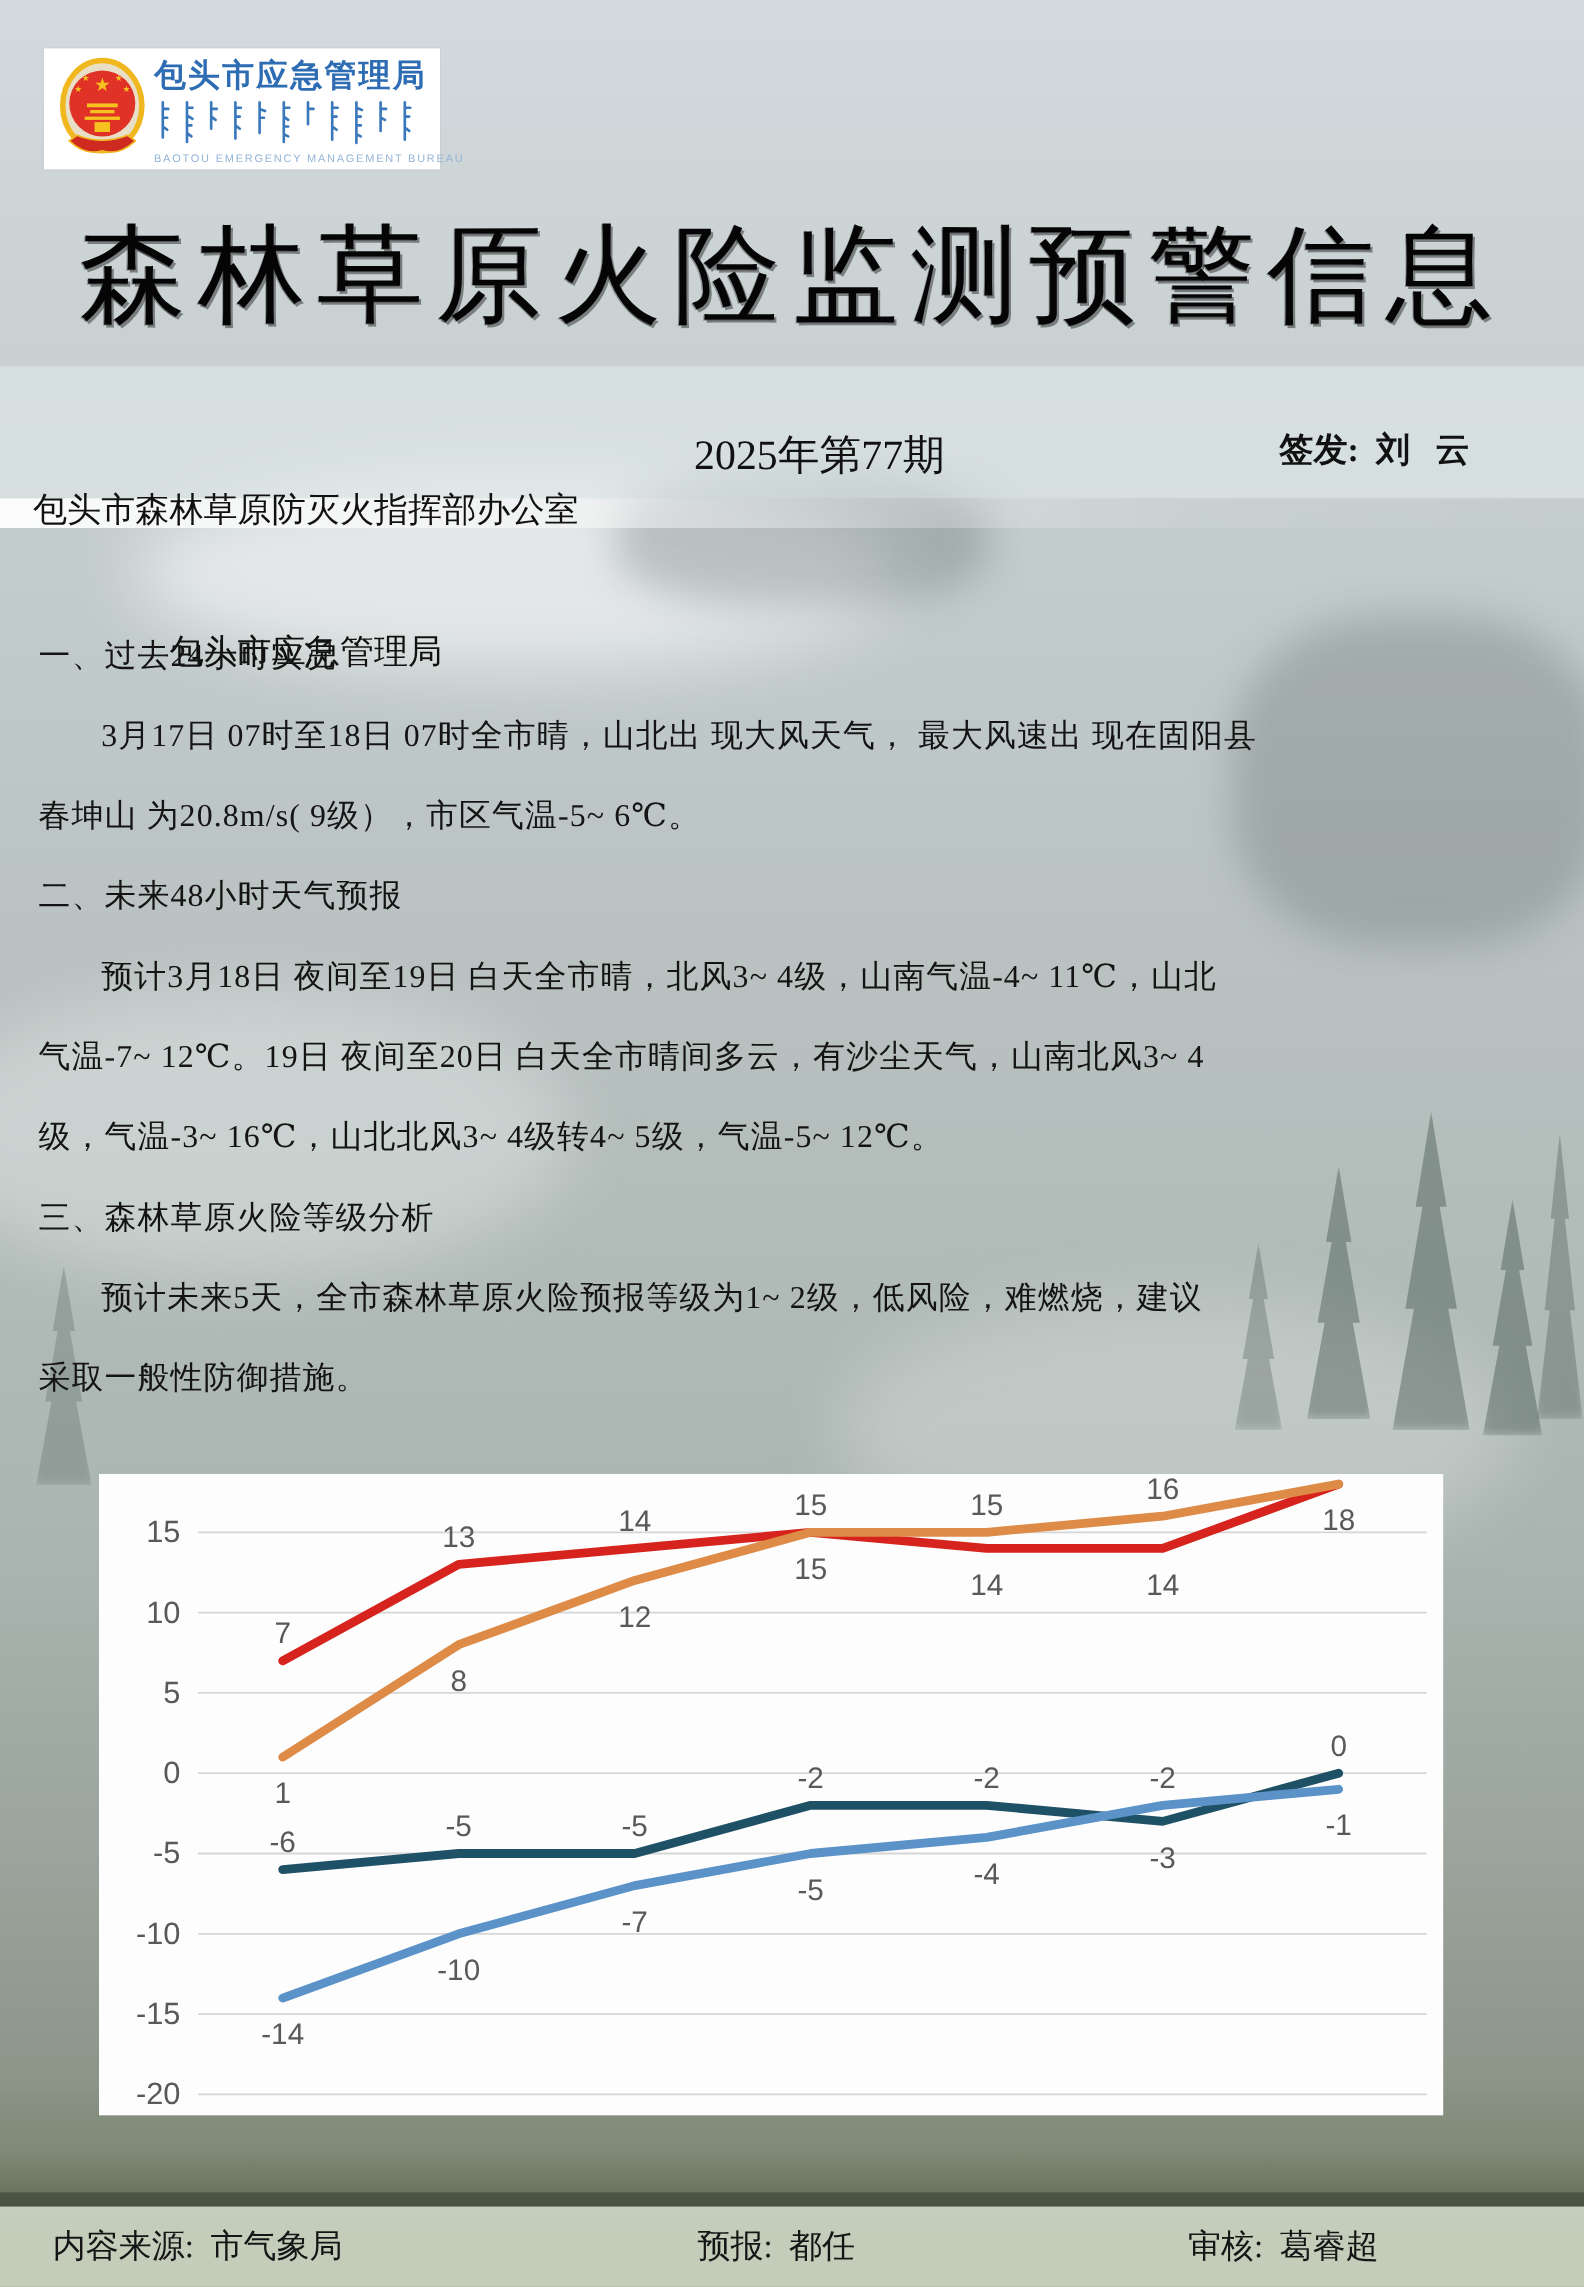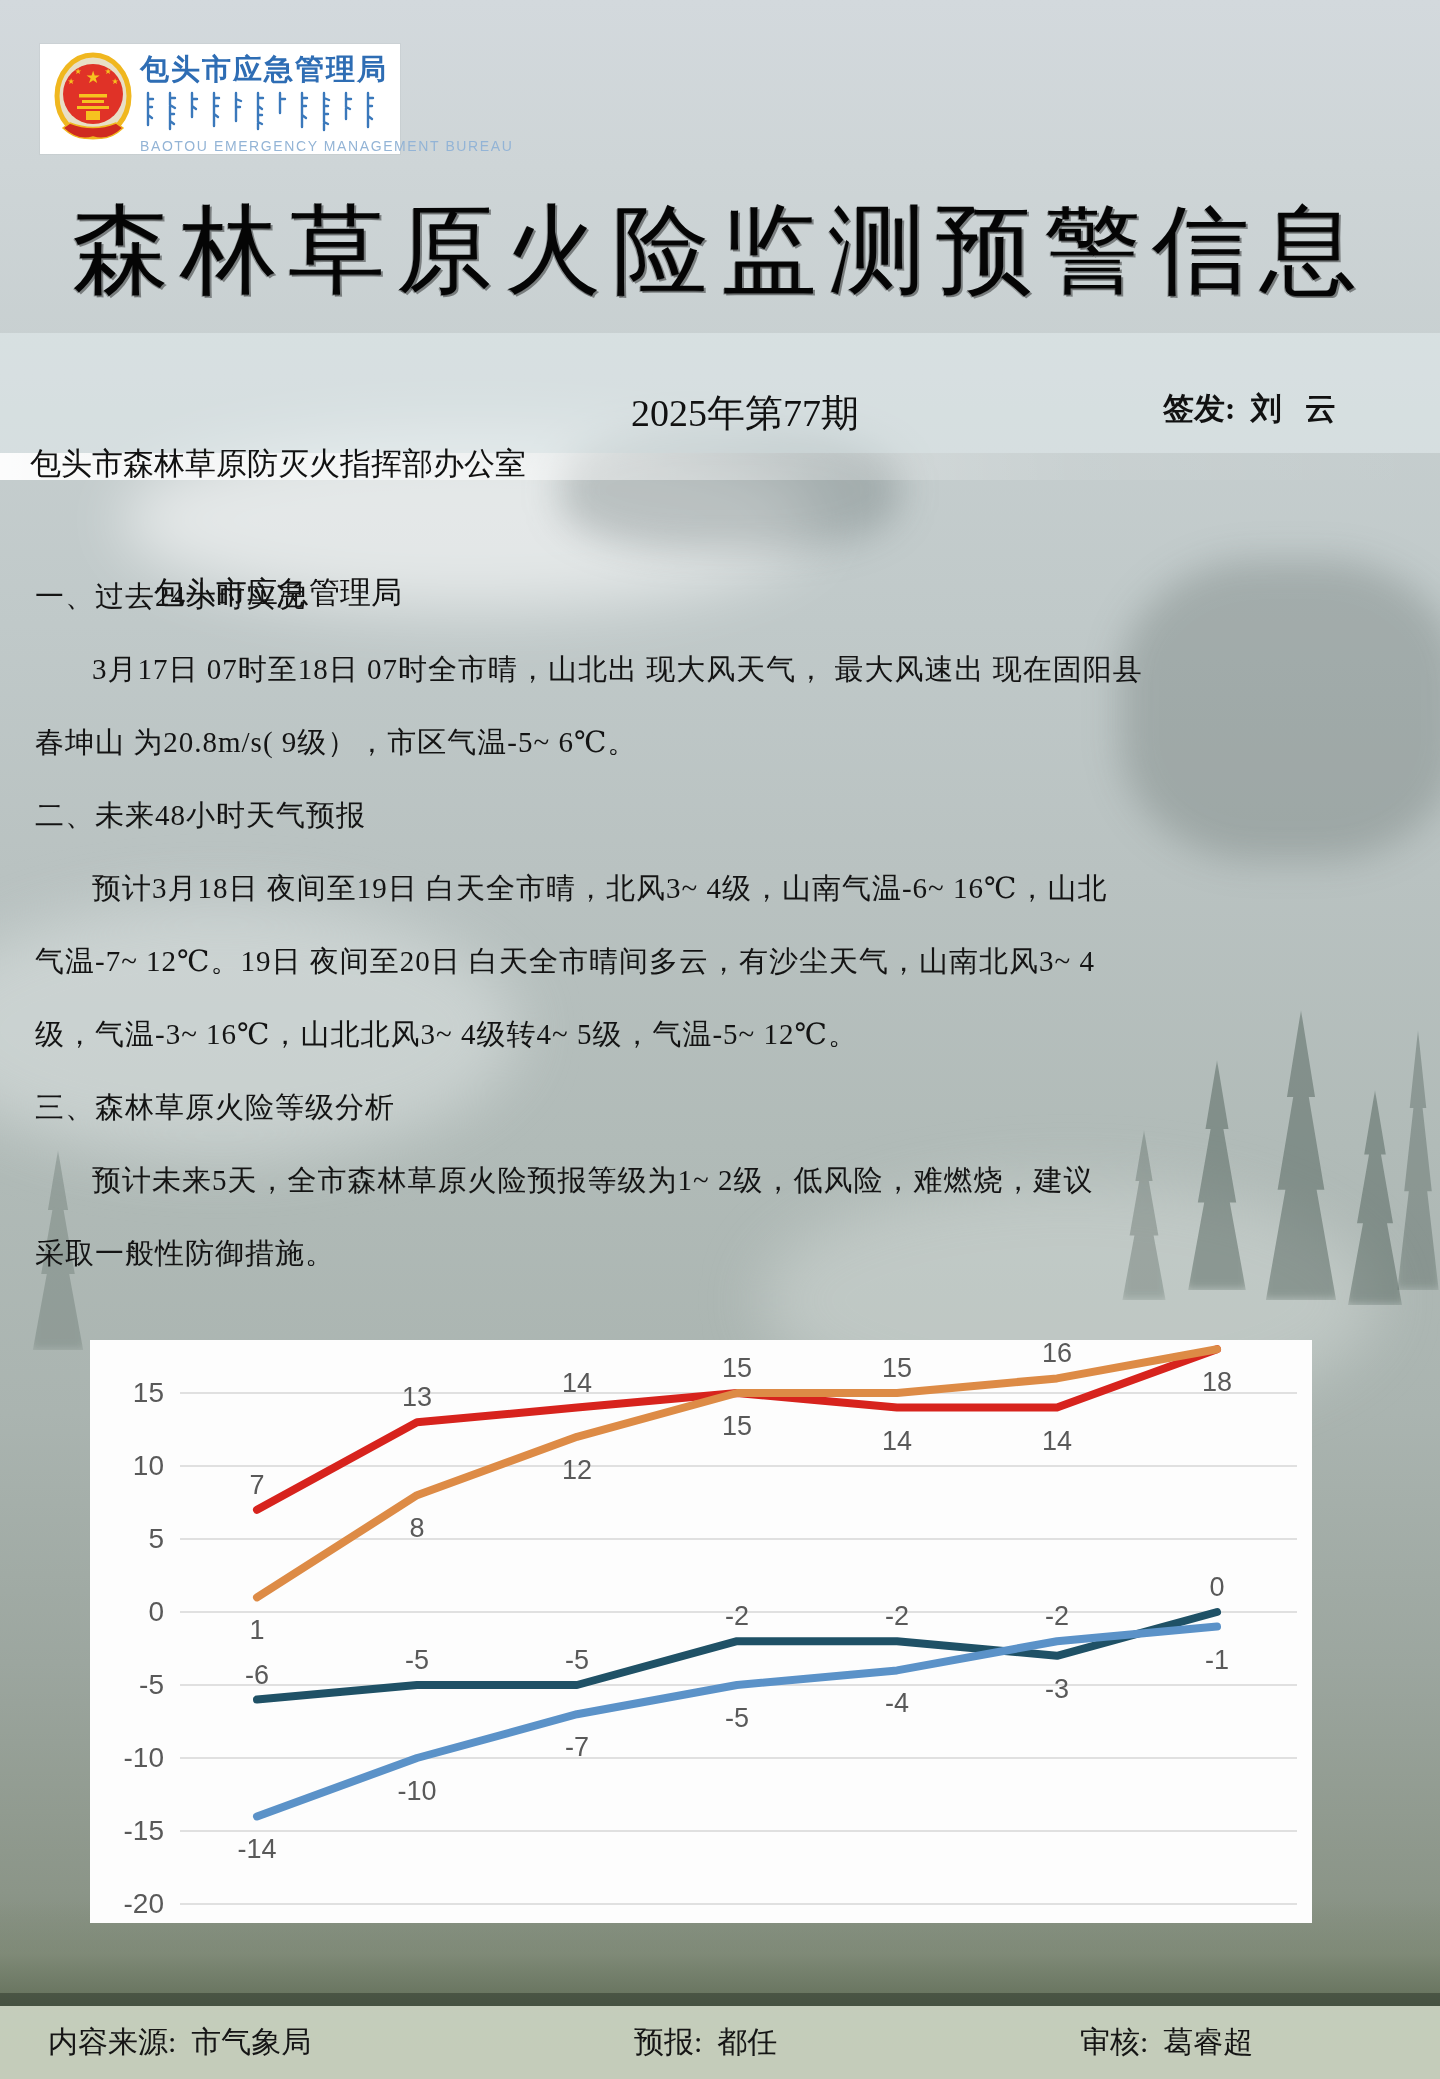--- a/index.html
+++ b/index.html
@@ -29,21 +29,21 @@
   .ground{position:absolute;left:0;top:1900px;width:1440px;height:179px;
       background:linear-gradient(180deg,rgba(140,150,132,0) 0%,rgba(125,136,115,0.55) 30%,rgba(95,108,86,0.85) 60%,#5d6a52 100%);}
   
   .logo-box{position:absolute;left:40px;top:44px;width:360px;height:110px;background:#fff;
             box-shadow:0 0 0 1px rgba(0,0,0,0.03);}
   .emblem{position:absolute;left:12px;top:8px;width:82px;height:96px;}
   .logo-right{position:absolute;left:100px;top:6px;width:252px;height:100px;}
   .logo-title{font-family:"Liberation Sans","DejaVu Sans",sans-serif;font-weight:bold;
               font-size:29px;color:#2e6db4;letter-spacing:2px;white-space:pre;line-height:34px;margin-top:2px;}
   .mongol{margin-top:4px;height:42px;}
-  .logo-en{font-family:"Liberation Sans","DejaVu Sans",sans-serif;font-size:14px;
+  .logo-en{font-family:"Liberation Sans","DejaVu Sans",sans-serif;font-size:10px;
            color:#93b4d6;letter-spacing:1.6px;white-space:pre;margin-top:2px;}
   
   .doc-title{position:absolute;left:0;top:186px;width:1440px;text-align:center;
      font-size:97px;font-weight:400;color:#050505;letter-spacing:11px;white-space:pre;
      text-shadow:2px 2px 0 rgba(0,0,0,0.4),-1px 1px 0 rgba(0,0,0,0.3);}
   
   .band{position:absolute;left:0;top:333px;width:1440px;height:120px;background:rgba(228,236,238,0.55);}
   .band-strip{position:absolute;left:0;top:453px;width:1440px;height:27px;
      background:linear-gradient(90deg,rgba(255,255,255,0.95) 0%,rgba(255,255,255,0.45) 40%,rgba(255,255,255,0.08) 75%,rgba(255,255,255,0) 100%);}
   .issuer{position:absolute;left:18px;top:356px;width:520px;text-align:center;
@@ -130,21 +130,21 @@
     <div>包头市应急管理局</div>
   </div>
   <div class="issue-no">2025年第77期</div>
   <div class="signer">签发:  刘   云</div>
 
   <div class="body-text">
       <div class="bline">一、过去24小时实况</div>
       <div class="bline ind">3月17日 07时至18日 07时全市晴，山北出 现大风天气， 最大风速出 现在固阳县</div>
       <div class="bline">春坤山 为20.8m/s( 9级），市区气温-5~ 6℃。</div>
       <div class="bline">二、未来48小时天气预报</div>
-      <div class="bline ind">预计3月18日 夜间至19日 白天全市晴，北风3~ 4级，山南气温-6~ 16℃，山北</div>
+      <div class="bline ind">预计3月18日 夜间至19日 白天全市晴，北风3~ 4级，山南气温-4~ 11℃，山北</div>
       <div class="bline">气温-7~ 12℃。19日 夜间至20日 白天全市晴间多云，有沙尘天气，山南北风3~ 4</div>
       <div class="bline">级，气温-3~ 16℃，山北北风3~ 4级转4~ 5级，气温-5~ 12℃。</div>
       <div class="bline">三、森林草原火险等级分析</div>
       <div class="bline ind">预计未来5天，全市森林草原火险预报等级为1~ 2级，低风险，难燃烧，建议</div>
       <div class="bline">采取一般性防御措施。</div>
     </div>
 
   <div class="chart-panel">
     <svg width="1222" height="583" viewBox="0 0 1222 583">
         <line x1="90" y1="53" x2="1207" y2="53" stroke="#d6d6d6" stroke-width="1.6"></line>

